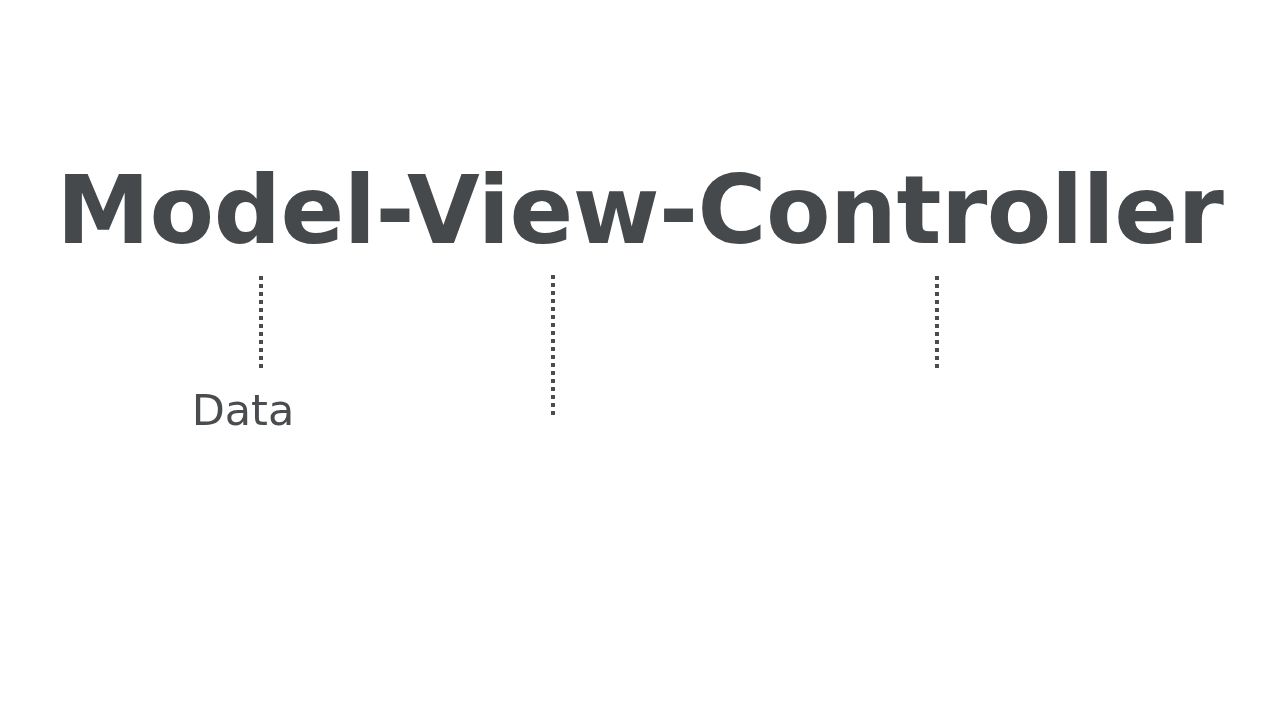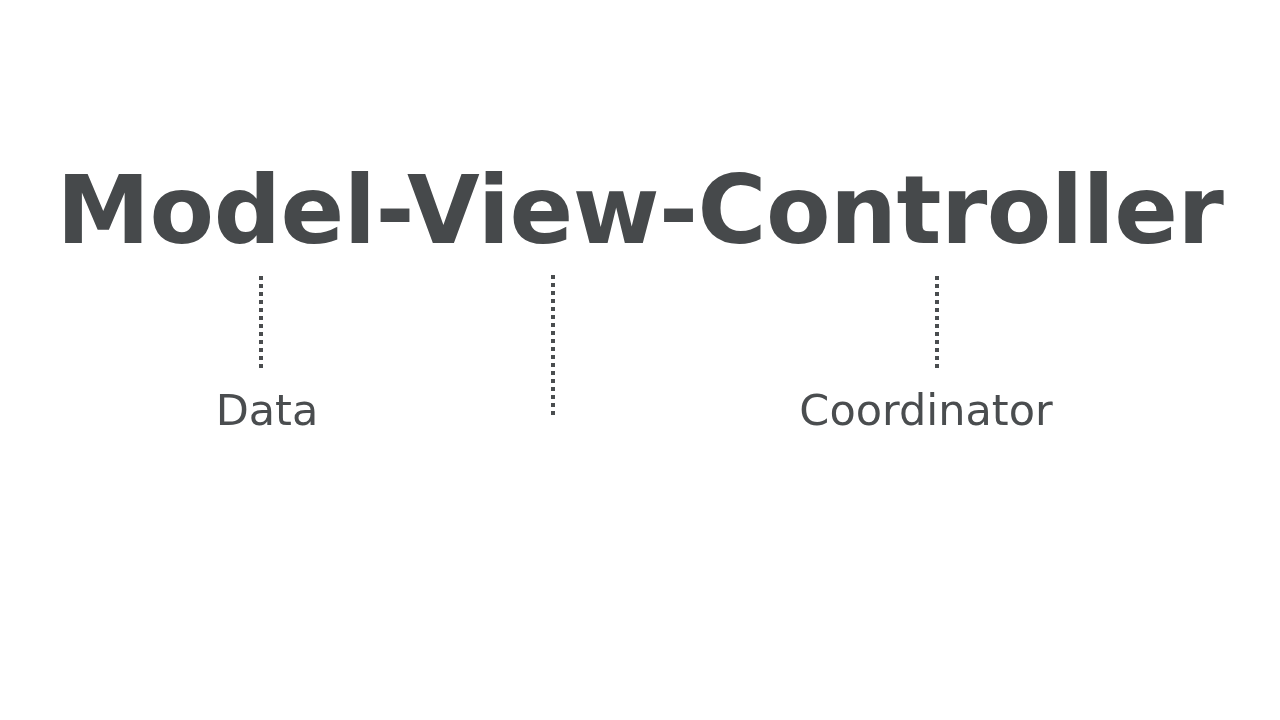--- a/index.html
+++ b/index.html
@@ -61,21 +61,21 @@
     font-family: "DejaVu Sans", sans-serif;
     font-weight: 400;
     font-size: 43px;
     line-height: 50px;
     color: #4a4d4f;
     white-space: nowrap;
     text-align: center;
     letter-spacing: 0px;
   }
   .label-data {
-    left: 117px;
+    left: 93px;
     top: 385px;
     width: 300px;
   }
   .label-ui {
     left: 395px;
     top: 437px;
     width: 300px;
   }
   .label-coordinator {
     left: 776px;
@@ -92,15 +92,14 @@
 
   <div class="connector connector-model"></div>
 
   <div class="connector connector-view"></div>
 
   <div class="connector connector-controller"></div>
 
   <div class="sublabel label-data">Data</div>
 
 
-  <div class="sublabel label-coordinator">Coordinator</div>
 
 </div>
 
 </body></html>

